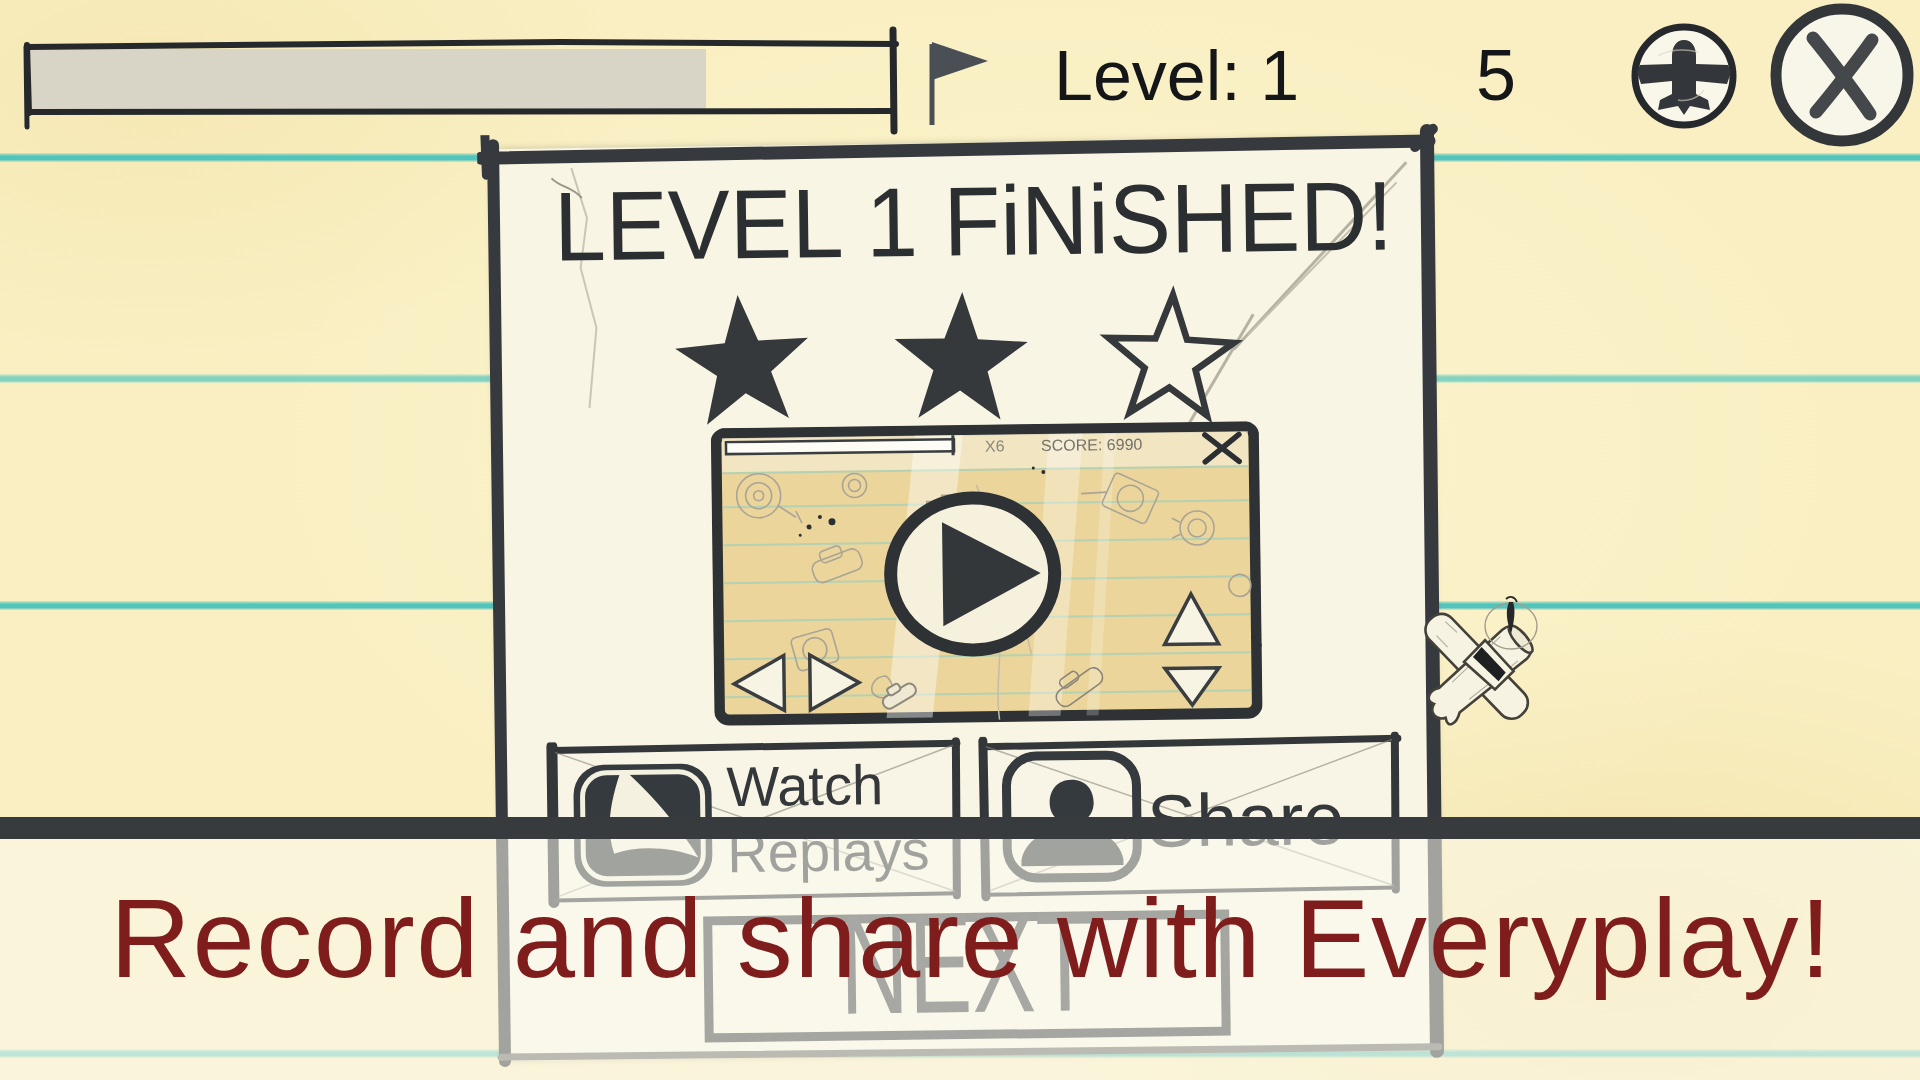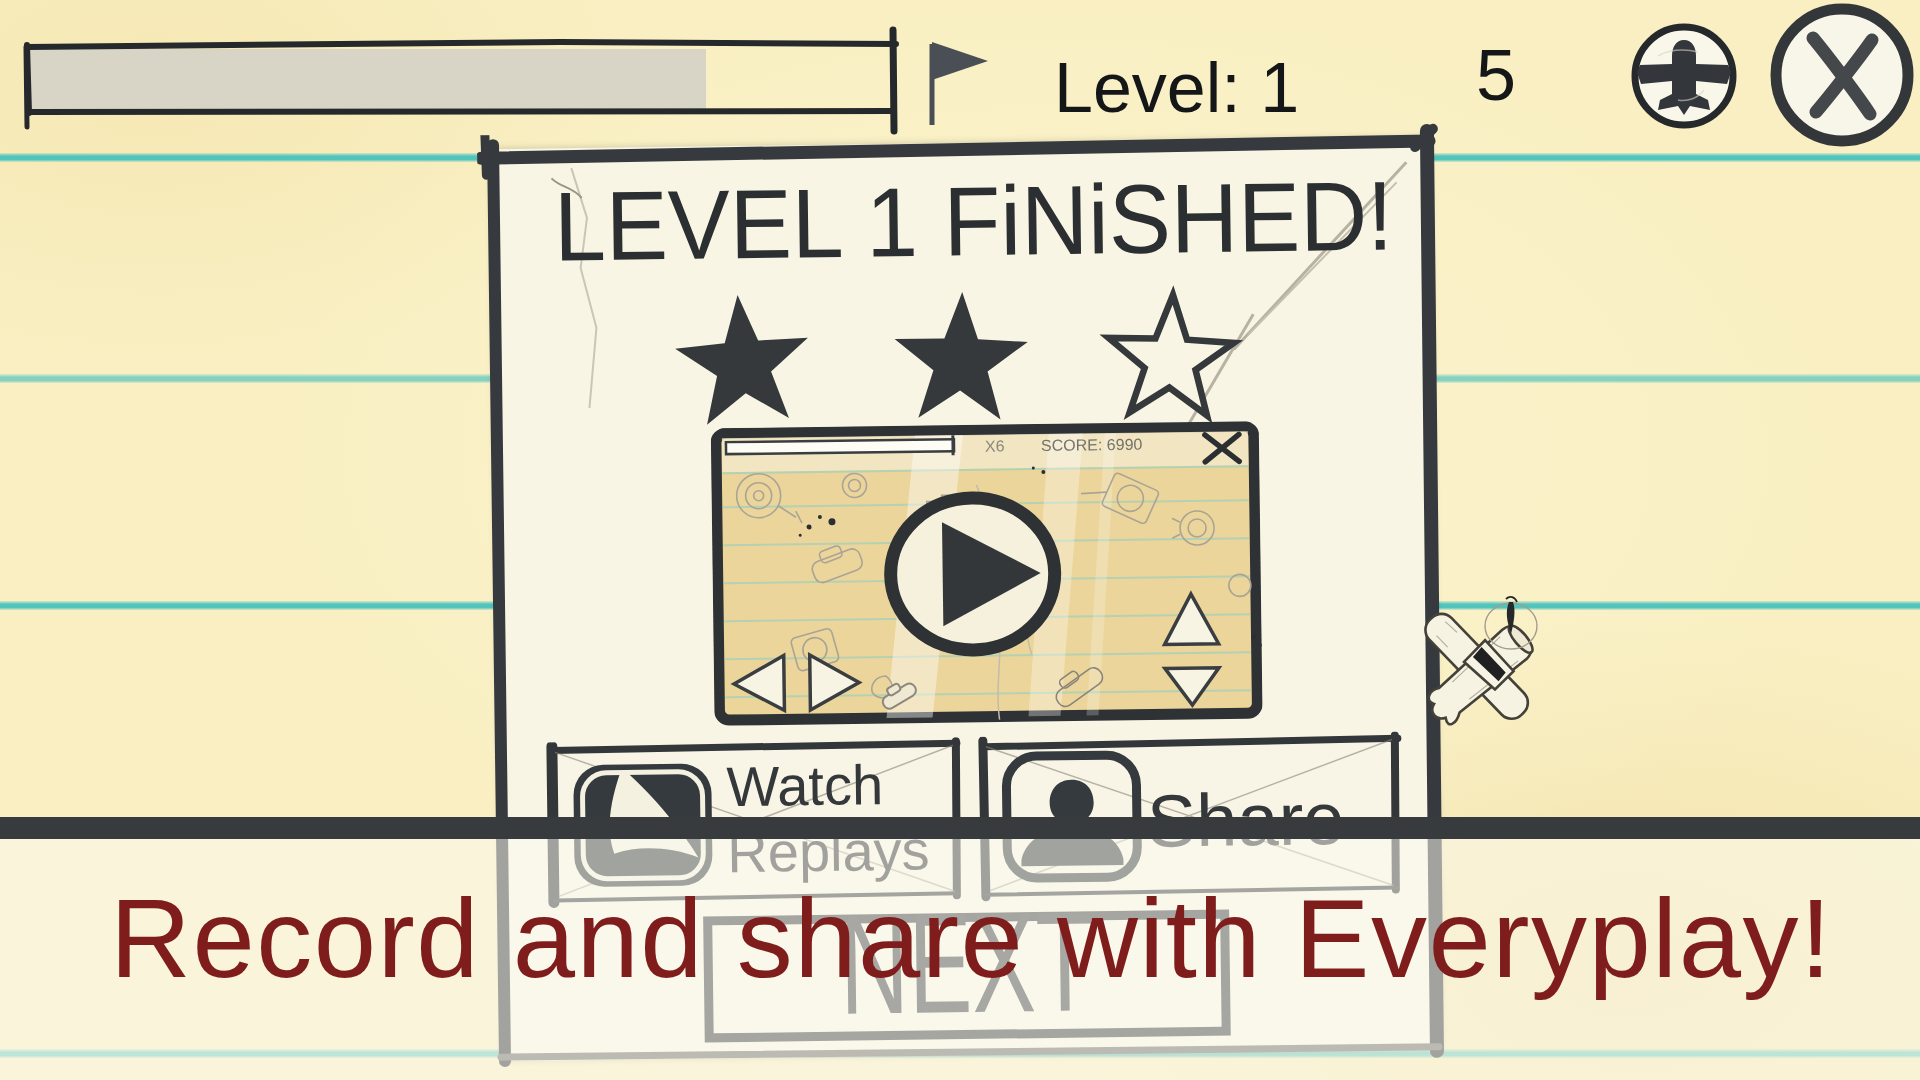--- a/index.html
+++ b/index.html
@@ -30,21 +30,21 @@
     <path d="M27 47 L560 42 L896 44" stroke="#26292c" stroke-width="6" fill="none" stroke-linecap="round"></path>
     <path d="M29 112 L893 111" stroke="#26292c" stroke-width="6" fill="none" stroke-linecap="round"></path>
     <path d="M27 45 L29 113" stroke="#26292c" stroke-width="6" fill="none" stroke-linecap="round"></path>
     <path d="M26 47 L27 127" stroke="#26292c" stroke-width="5" fill="none" stroke-linecap="round"></path>
     <path d="M893 30 L894 131" stroke="#26292c" stroke-width="7" fill="none" stroke-linecap="round"></path>
 
     <path d="M932 44 L932 125" stroke="#4a4f55" stroke-width="5" fill="none"></path>
     <path d="M932 42 L988 61 L932 80 Z" fill="#4a4f55"></path>
   </svg>
 
-  <div class="abs" style="left:1054px;top:48px;color:#141618;font-size:70px;">Level: 1</div>
+  <div class="abs" style="left:1054px;top:36px;color:#141618;font-size:70px;">Level: 1</div>
   <div class="abs" style="left:1476px;top:34px;color:#141618;font-size:72px;">5</div>
 
   <svg class="abs" style="left:1628px;top:20px;" width="112" height="112" viewBox="0 0 112 112">
     <circle cx="56" cy="56" r="49" fill="#f9f6ea" stroke="#26292c" stroke-width="7"></circle>
     <path d="M56 20 C64 20 68 27 68 36 L68 44 L100 45 L103 52 L99 64 L68 61 L68 74 L80 80 L82 90 L62 86 L56 95 L50 86 L30 90 L32 80 L44 74 L44 61 L13 64 L9 52 L12 45 L44 44 L44 36 C44 27 48 20 56 20 Z" fill="#33373b"></path>
     <path d="M30 36 C40 30 55 28 70 32 M76 70 C70 78 60 82 50 80" stroke="#d8d4c4" stroke-width="1.5" fill="none" opacity=".6"></path>
   </svg>
 
   <svg class="abs" style="left:1766px;top:0px;" width="154" height="152" viewBox="0 0 154 152">
     <circle cx="76" cy="75" r="66" fill="#f8f5e9" stroke="#33373a" stroke-width="11"></circle>

